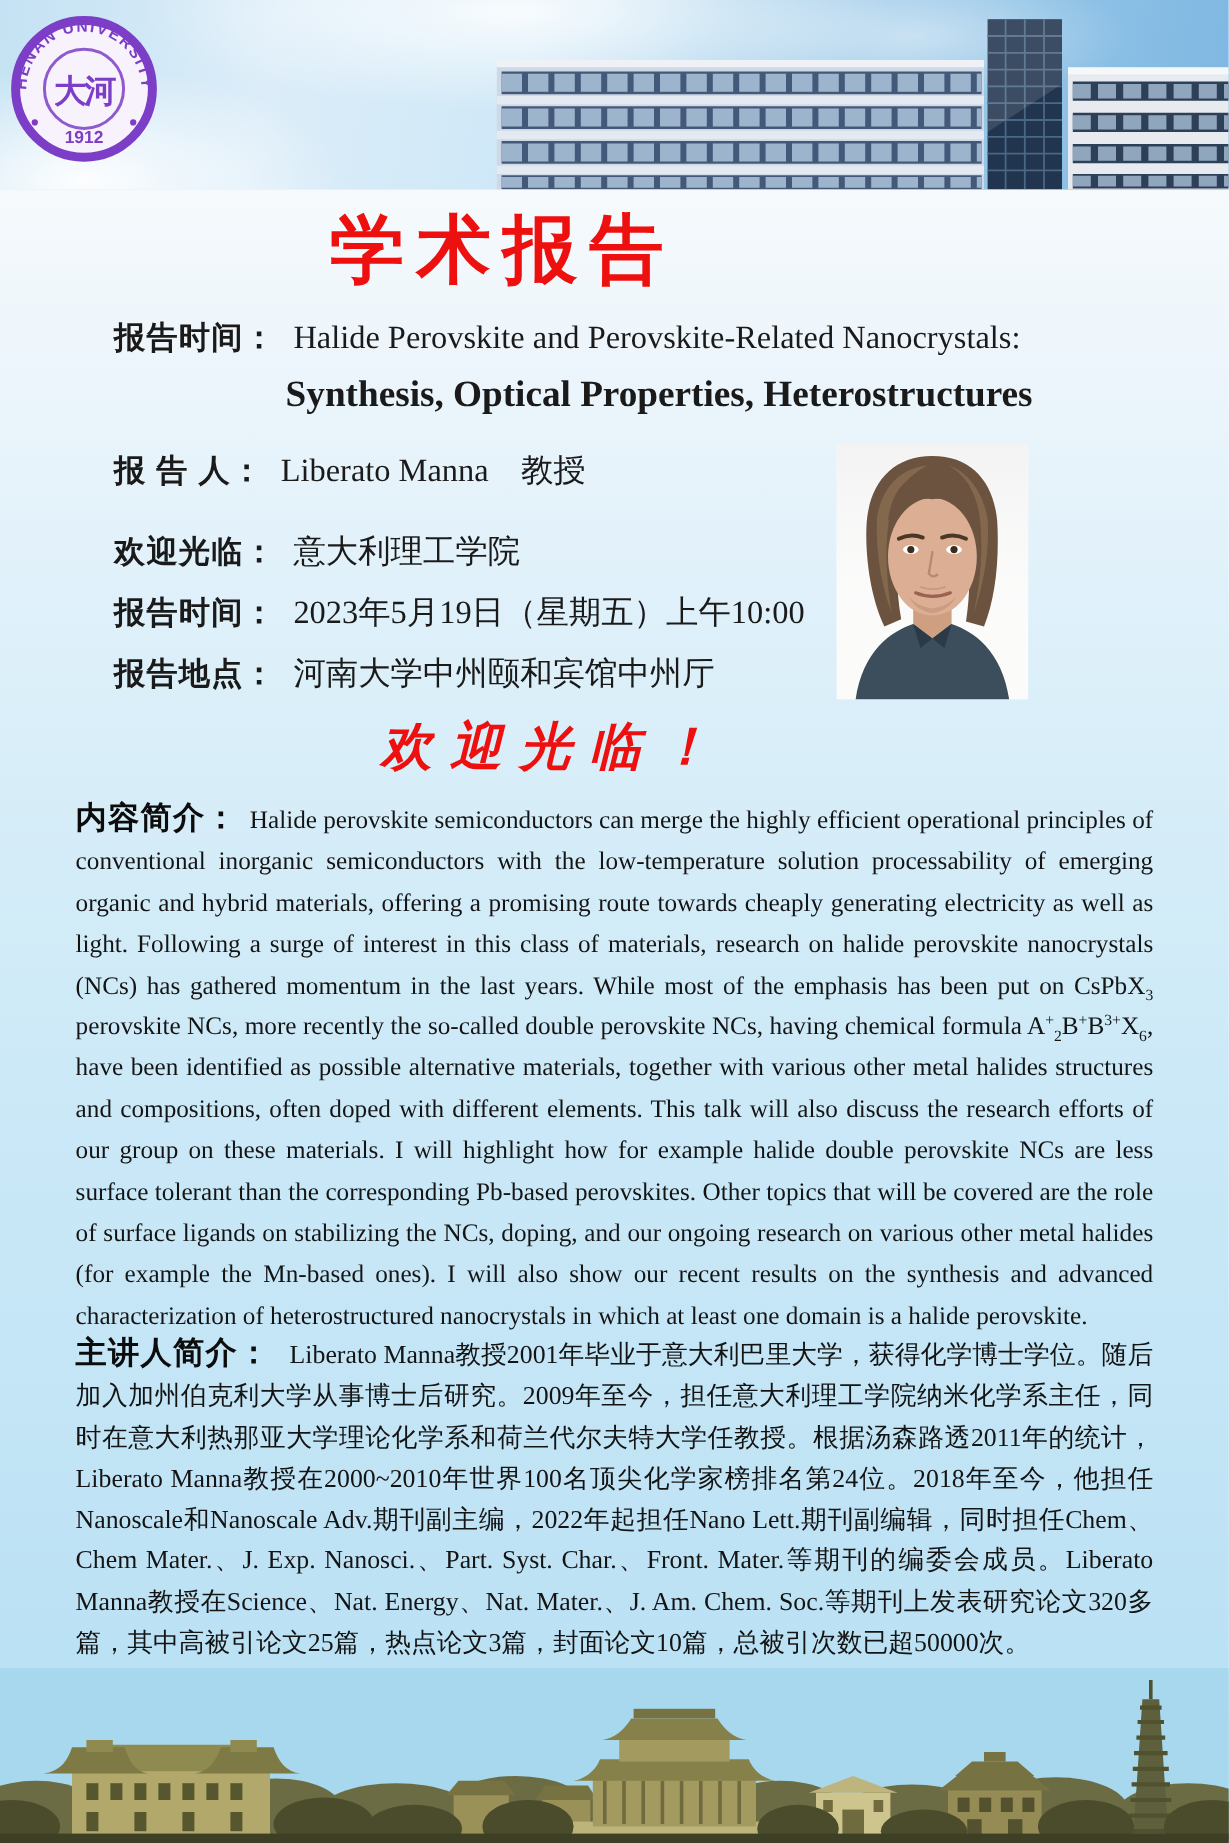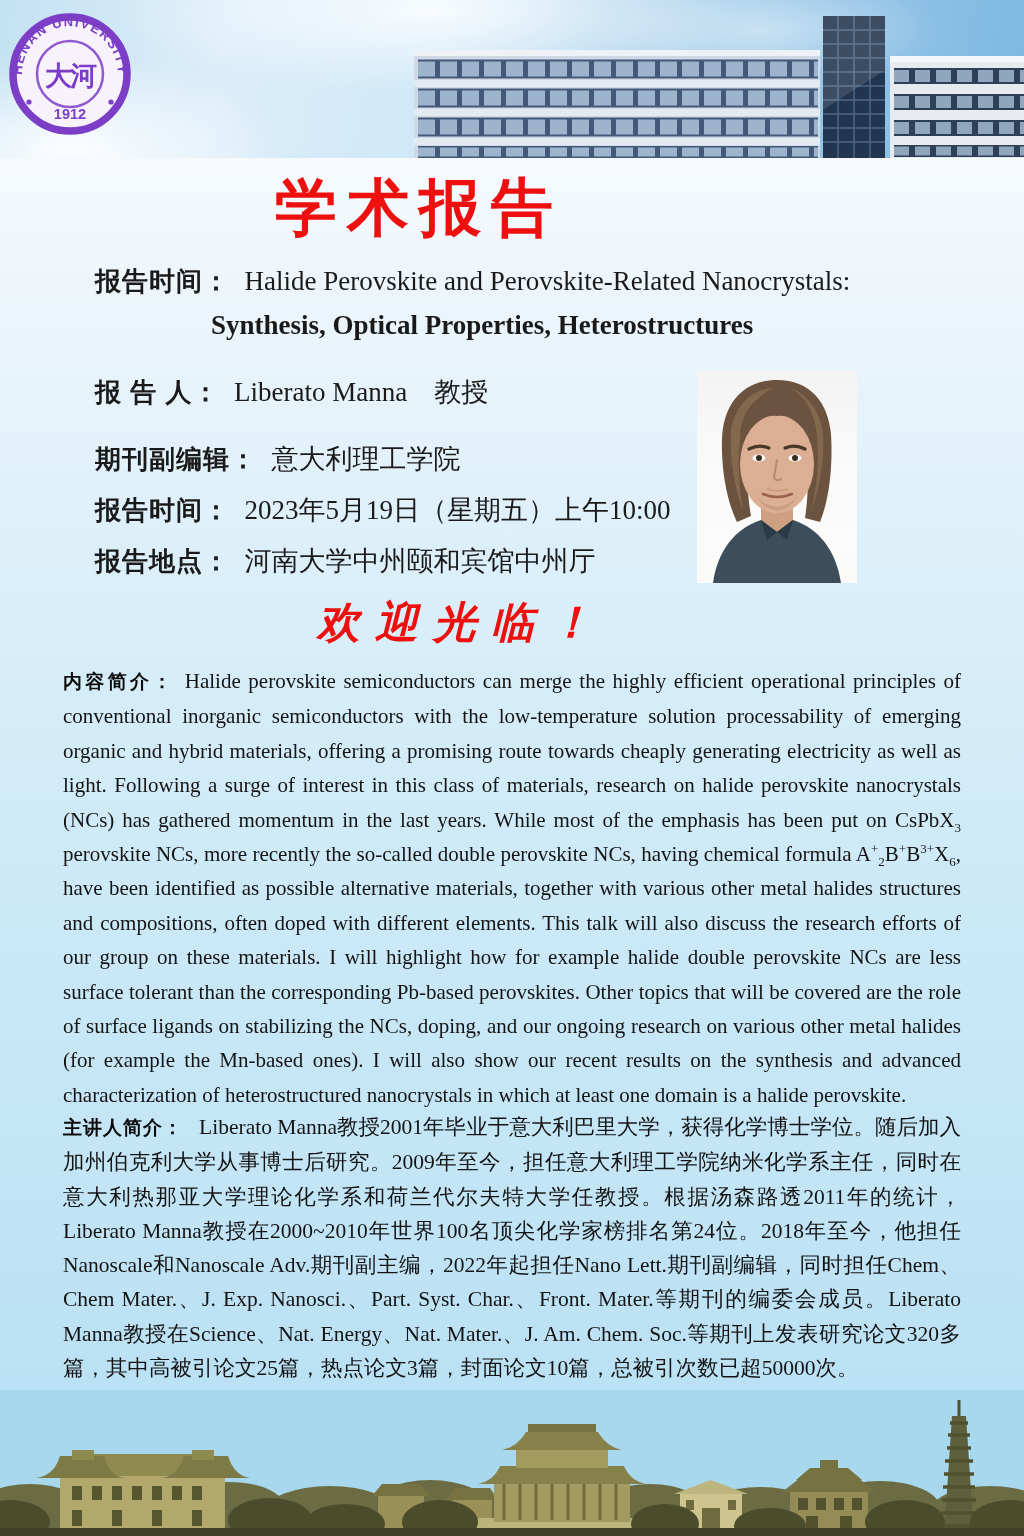--- a/index.html
+++ b/index.html
@@ -39,21 +39,21 @@
     position:absolute;left:0;top:166px;width:838px;margin:0;text-align:center;
     font-size:62px;font-weight:bold;letter-spacing:10px;color:var(--accent_red,#ee0f0f);
   }
 
   
   .detail-row{position:absolute;left:95px;white-space:nowrap;font-size:26px;}
   .detail-label{font-weight:bold;font-family:"Liberation Sans","DejaVu Sans",sans-serif;letter-spacing:1px;margin-right:8px;}
   .detail-value{font-size:27px;}
   .value-bold{font-weight:normal;}
   .row-topic{top:264px;}
-  .row-topic2{top:310px;left:211px;font-size:27px;font-weight:bold;}
+  .row-topic2{top:310px;left:238px;font-size:31px;font-weight:bold;}
   .row-speaker{top:374px;}
   .row-affiliation{top:441px;}
   .row-time{top:492px;}
   .row-venue{top:543px;}
 
   .photo{position:absolute;left:697px;top:370px;width:160px;height:213px;}
 
   .welcome{
     position:absolute;left:0;top:594px;width:924px;text-align:center;
     font-size:43px;font-weight:bold;font-style:italic;letter-spacing:15px;
@@ -61,21 +61,21 @@
   }
 
   
   .para{
     position:absolute;left:63px;width:898px;margin:0;
     text-align:justify;font-size:21px;line-height:34.4px;color:#141414;
   }
   .para sub,.para sup{font-size:0.62em;line-height:0;}
   .para-heading{
     font-family:"Liberation Sans","DejaVu Sans",sans-serif;
-    font-weight:bold;font-size:19px;letter-spacing:1px;margin-right:10px;color:#0c0c0c;
+    font-weight:bold;font-size:26px;letter-spacing:1px;margin-right:10px;color:#0c0c0c;
   }
   .abstract{top:664px;}
   .bio{top:1110px;line-height:34.3px;font-size:21.5px;}
   .bio .para-heading{margin-right:16px;}
 
   .skyline{position:absolute;left:0;bottom:0;width:1024px;height:146px;display:block;}
 </style>
 </head>
 <body>
 
@@ -156,21 +156,21 @@
       <span class="detail-value value-bold">Halide Perovskite and Perovskite-Related Nanocrystals:</span>
     </div>
     <div class="detail-row row-topic2">Synthesis, Optical Properties, Heterostructures</div>
 
     <div class="detail-row row-speaker">
       <span class="detail-label">报 告 人：</span>
       <span class="detail-value">Liberato Manna　教授</span>
     </div>
 
     <div class="detail-row row-affiliation">
-      <span class="detail-label">期刊副编辑：</span>
+      <span class="detail-label">欢迎光临：</span>
       <span class="detail-value">意大利理工学院</span>
     </div>
 
     <div class="detail-row row-time">
       <span class="detail-label">报告时间：</span>
       <span class="detail-value">2023年5月19日（星期五）上午10:00</span>
     </div>
 
     <div class="detail-row row-venue">
       <span class="detail-label">报告地点：</span>

